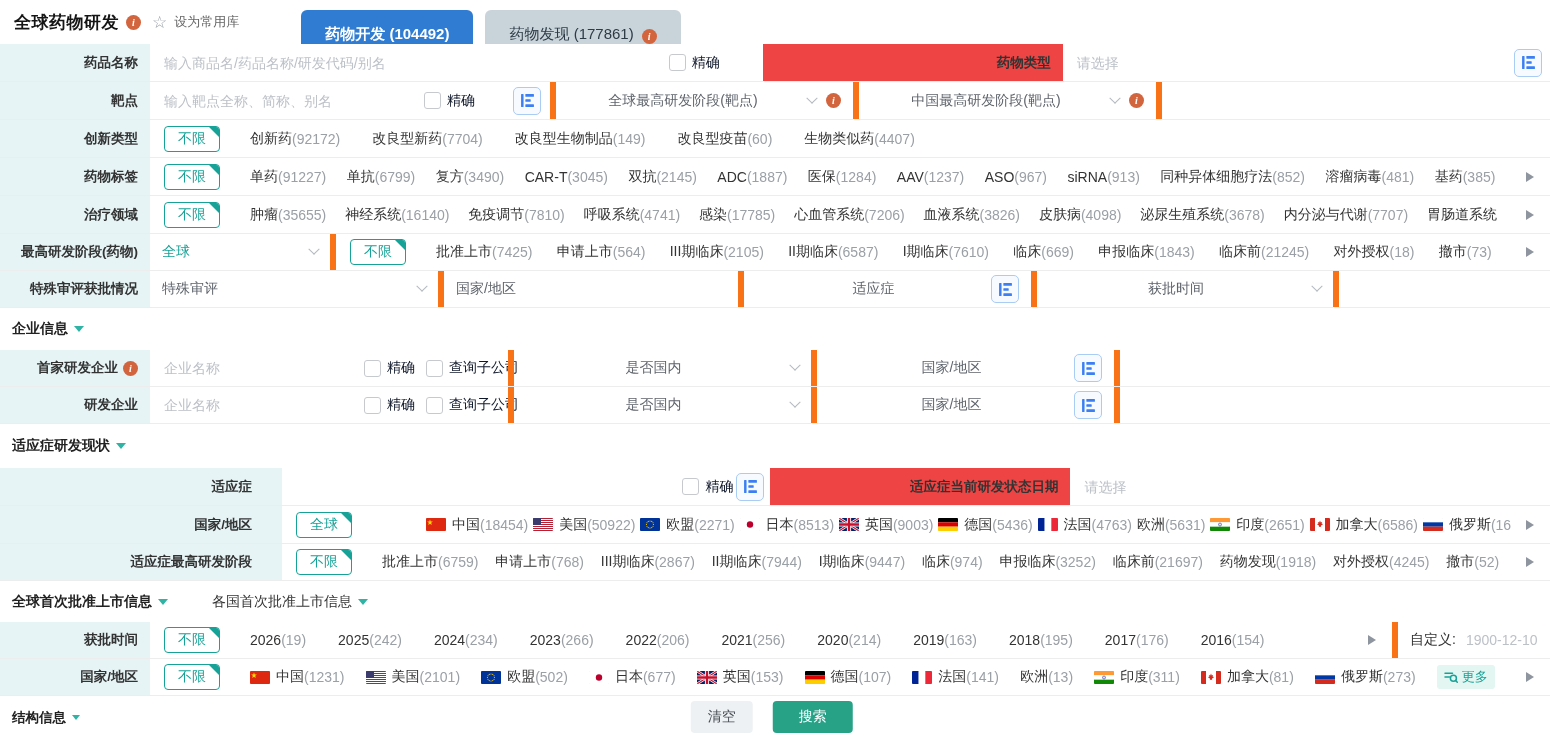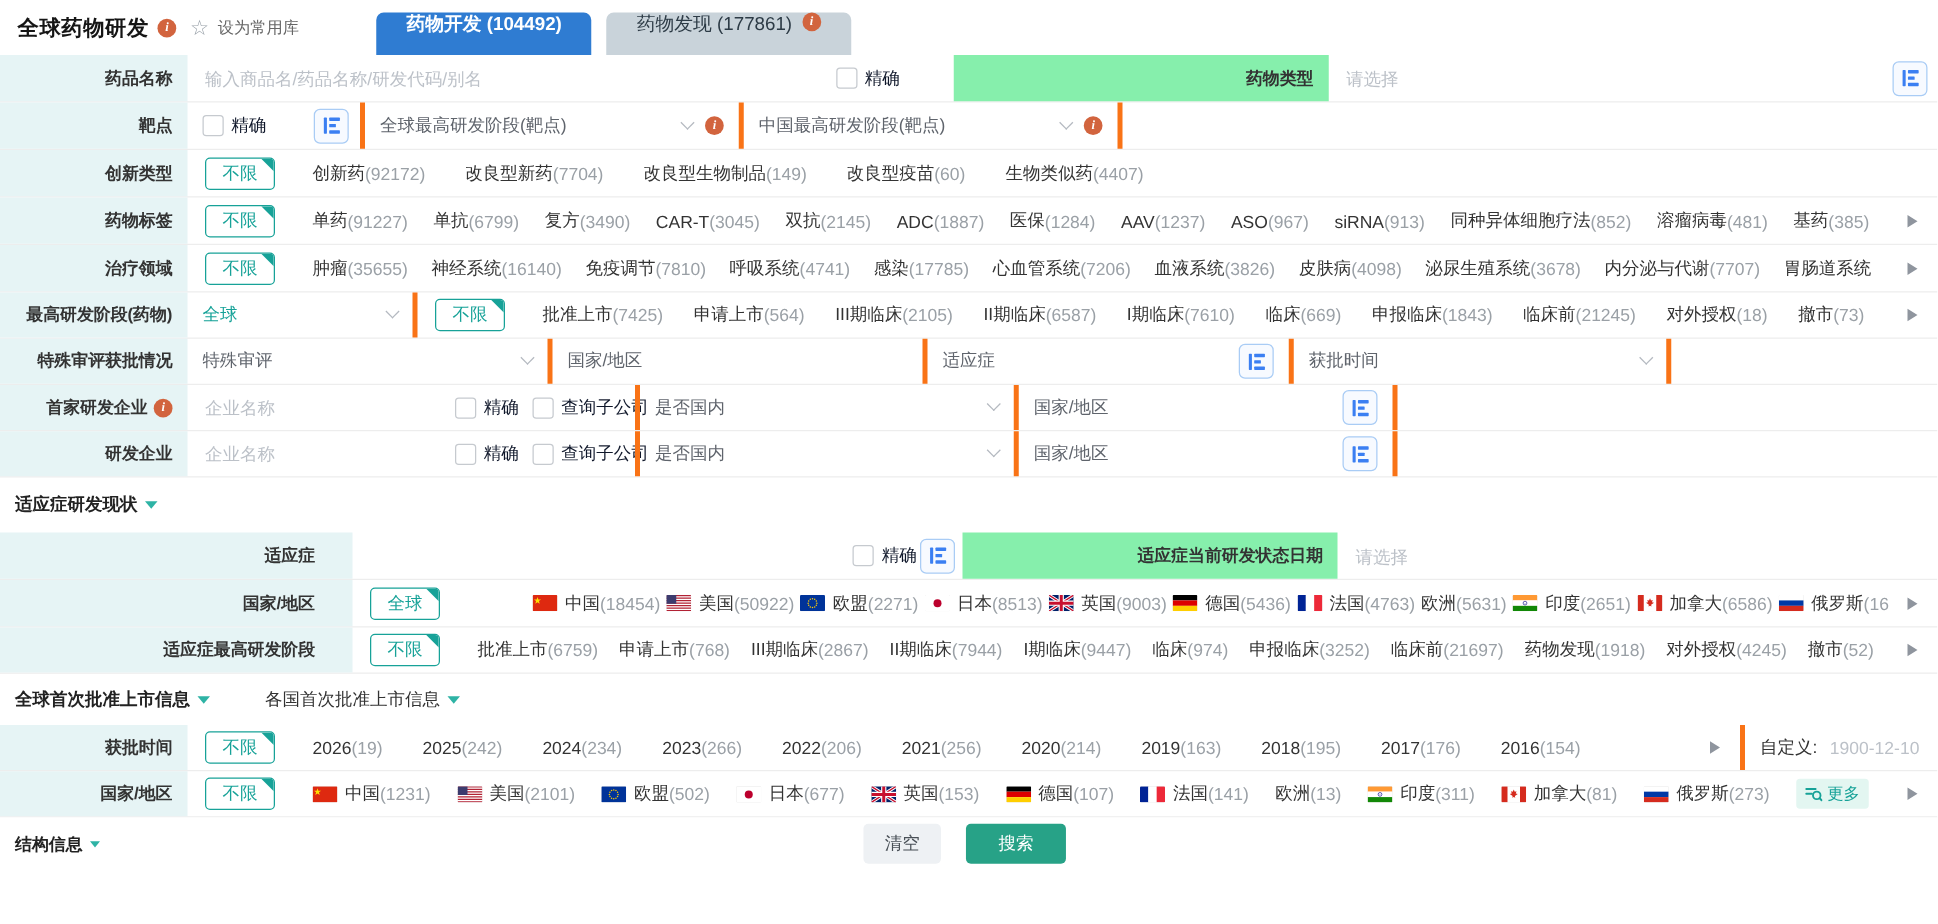--- a/index.html
+++ b/index.html
@@ -12,48 +12,48 @@
   .header-left{height:44px;display:flex;align-items:center;padding-left:14px;gap:7px;}
   .title{font-size:17px;font-weight:bold;color:#151515;letter-spacing:.5px;}
   .fav{color:#666;font-size:13px;}
   .info-icon{width:15px;height:15px;border-radius:50%;background:#d2643e;color:#fff;
     display:inline-flex;align-items:center;justify-content:center;flex:none;}
   .info-icon::before{content:"i";font-size:10px;font-weight:bold;font-style:italic;
     font-family:"Liberation Serif",serif;}
   .star-icon{color:#9aa2aa;font-size:17px;line-height:1;margin-left:4px;}
   .star-icon::before{content:"☆";}
   .tabs{display:flex;gap:12px;margin-left:62px;}
-  .tab{height:34px;padding:0 24px;display:flex;align-items:flex-start;gap:8px;
+  .tab{height:34px;padding:0 24px;display:flex;align-items:flex-end;gap:8px;
        border-radius:6px 6px 0 0;background:#c9d3da;color:#2d3b46;font-size:15px;cursor:pointer;}
   .tab.active{background:#2f7cd2;color:#fff;font-weight:bold;}
 
   
   .row{display:flex;align-items:stretch;border-bottom:1px solid #ededed;height:37px;}
   .row.s{height:36px;}
   .lab{width:150px;flex:none;background:#e6f4f5;display:flex;align-items:center;
        justify-content:flex-end;padding-right:12px;box-sizing:border-box;
        font-weight:bold;font-size:13.5px;color:#333;gap:5px;}
   .lab.wide{width:282px;padding-right:30px;}
   .cell{display:flex;align-items:center;box-sizing:border-box;padding:0 12px;}
   .grow{flex:1;min-width:0;}
-  .bl{border-left:4px solid #f97316;}
+  .bl{border-left:6px solid #f97316;text-align:center;}
   .inp{border:none;outline:none;background:transparent;width:100%;font:inherit;color:#c2410c;}
   .inp::placeholder{color:#bcc1c8;}
   .ph{color:#bcc1c8;}
   .fld{color:#5f646c;}
   .accent{color:#17a298;}
   .ckbox{width:15px;height:15px;border:1px solid #c6cacf;border-radius:3px;background:#fff;flex:none;cursor:pointer;}
   .cklab{margin-left:6px;color:#0f172a;white-space:nowrap;}
   .chev{width:7px;height:7px;border-right:1.5px solid #b4b9c0;border-bottom:1.5px solid #b4b9c0;
         transform:rotate(45deg) translate(-2px,-2px);flex:none;margin-left:10px;}
   .dd{justify-content:space-between;}
   .dd .fld,.dd .accent{flex:1;white-space:nowrap;overflow:hidden;}
   .tree-btn{width:26px;height:26px;border:1px solid #a9ccf5;border-radius:5px;background:#f7faff;
     display:flex;align-items:center;justify-content:center;flex:none;align-self:center;cursor:pointer;}
-  .lab2{width:300px;flex:none;background:#86efac;display:flex;align-items:center;
+  .lab2{width:300px;flex:none;background:#ef4444;display:flex;align-items:center;
         justify-content:flex-end;padding-right:12px;box-sizing:border-box;font-weight:bold;font-size:13.5px;}
   .pillc{flex:none;display:flex;align-items:center;padding:0 12px 0 14px;}
   .pill{position:relative;overflow:hidden;display:inline-flex;align-items:center;height:24px;
         padding:0 13px;border:1px solid #17a298;border-radius:4px;color:#17a298;background:#fff;
         font-size:14px;cursor:pointer;white-space:nowrap;}
   .pill::after{content:"";position:absolute;top:0;right:0;
         border-top:10px solid #17a298;border-left:10px solid transparent;}
   .opts{display:flex;align-items:center;flex:1;min-width:0;padding:0 16px 0 18px;overflow:hidden;}
   .opts.gap32{gap:32px;}
   .opts.spread{justify-content:space-between;}
@@ -132,20 +132,23 @@
             <rect x="5" y="1" width="8" height="2.5" rx=".5"></rect>
             <rect x="5" y="5.75" width="5" height="2.5" rx=".5"></rect>
             <rect x="5" y="10.5" width="8" height="2.5" rx=".5"></rect>
           </g>
         </svg>
       </span>
   </div>
 
   <div class="row">
     <div class="lab">靶点</div>
+    <div class="cell" style="width:262px;flex:none;">
+      <input class="inp" placeholder="输入靶点全称、简称、别名" style="">
+    </div>
     <div class="cell" style="width:92px;flex:none;">
       <span class="ckbox"></span>
       <span class="cklab">精确</span>
     </div>
     <div class="cell" style="width:46px;flex:none;justify-content:center;padding:0;">
       <span class="tree-btn">
           <svg width="15" height="15" viewBox="0 0 14 14">
             <g fill="#3b7ff2">
               <rect x="1" y="1" width="2.3" height="12" rx=".5"></rect>
               <rect x="5" y="1" width="8" height="2.5" rx=".5"></rect>
@@ -388,20 +391,26 @@
           </svg>
         </span>
     </div>
     <div class="cell dd bl" style="width:302px;flex:none;">
       <span class="fld">获批时间</span>
       <span class="chev"></span>
     </div>
     <div class="cell grow bl"></div>
   </div>
 
+  <div class="sec sec-company">
+    <span class="sec-title">
+      <span>企业信息</span>
+      <span class="tri"></span>
+    </span>
+  </div>
 
   <div class="row s">
     <div class="lab">
       <span>首家研发企业</span>
       <span class="info-icon"></span>
     </div>
     <div class="cell" style="width:202px;flex:none;">
       <input class="inp" placeholder="企业名称" style="">
     </div>
     <div class="cell" style="width:62px;flex:none;padding-right:0;">

